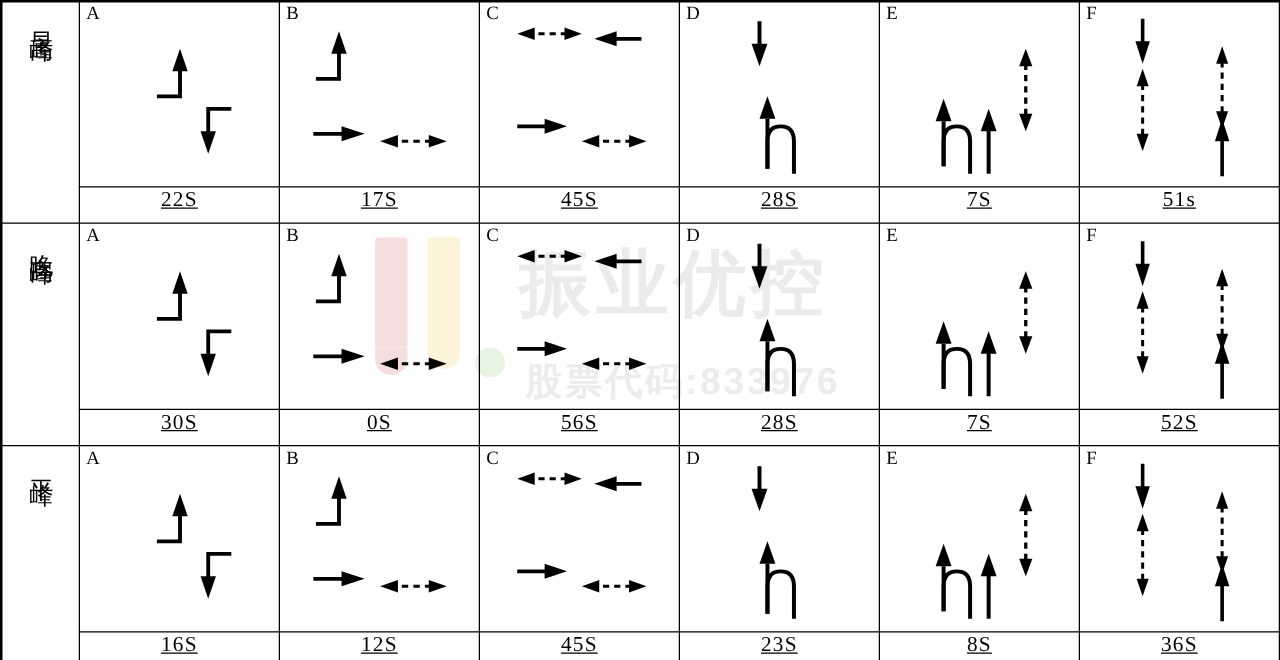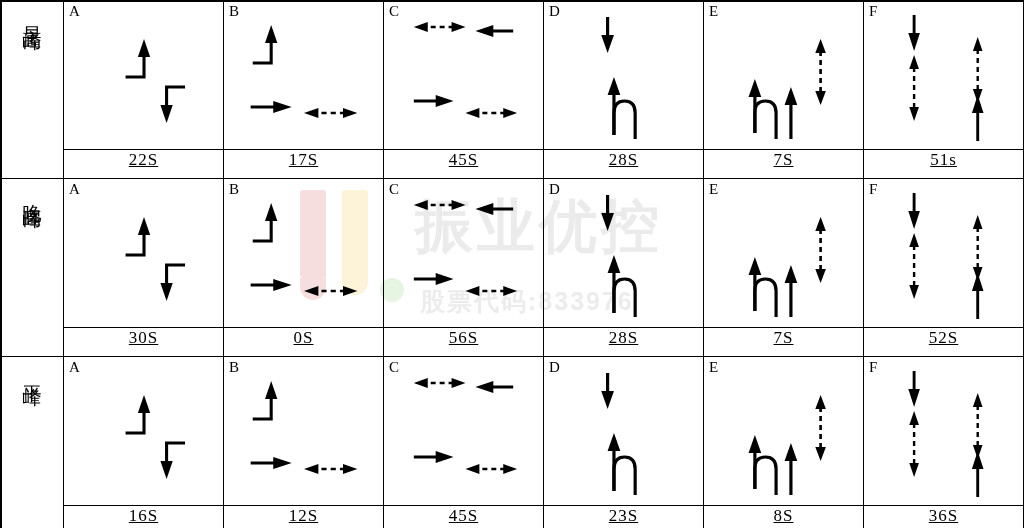--- a/index.html
+++ b/index.html
@@ -37,21 +37,21 @@
     font-weight: bold;
     color: #ebebeb;
     letter-spacing: 4px;
     white-space: nowrap;
   }
   .wm-sub {
     position: absolute;
     left: 420px;
     top: 285px;
     font-family: "Liberation Sans", sans-serif;
-    font-size: 25px;
+    font-size: 30px;
     font-weight: bold;
     color: #ececec;
     letter-spacing: 2px;
     white-space: nowrap;
   }
   .wm-logo {
     position: absolute;
     left: 300px;
     top: 190px;
     width: 110px;

